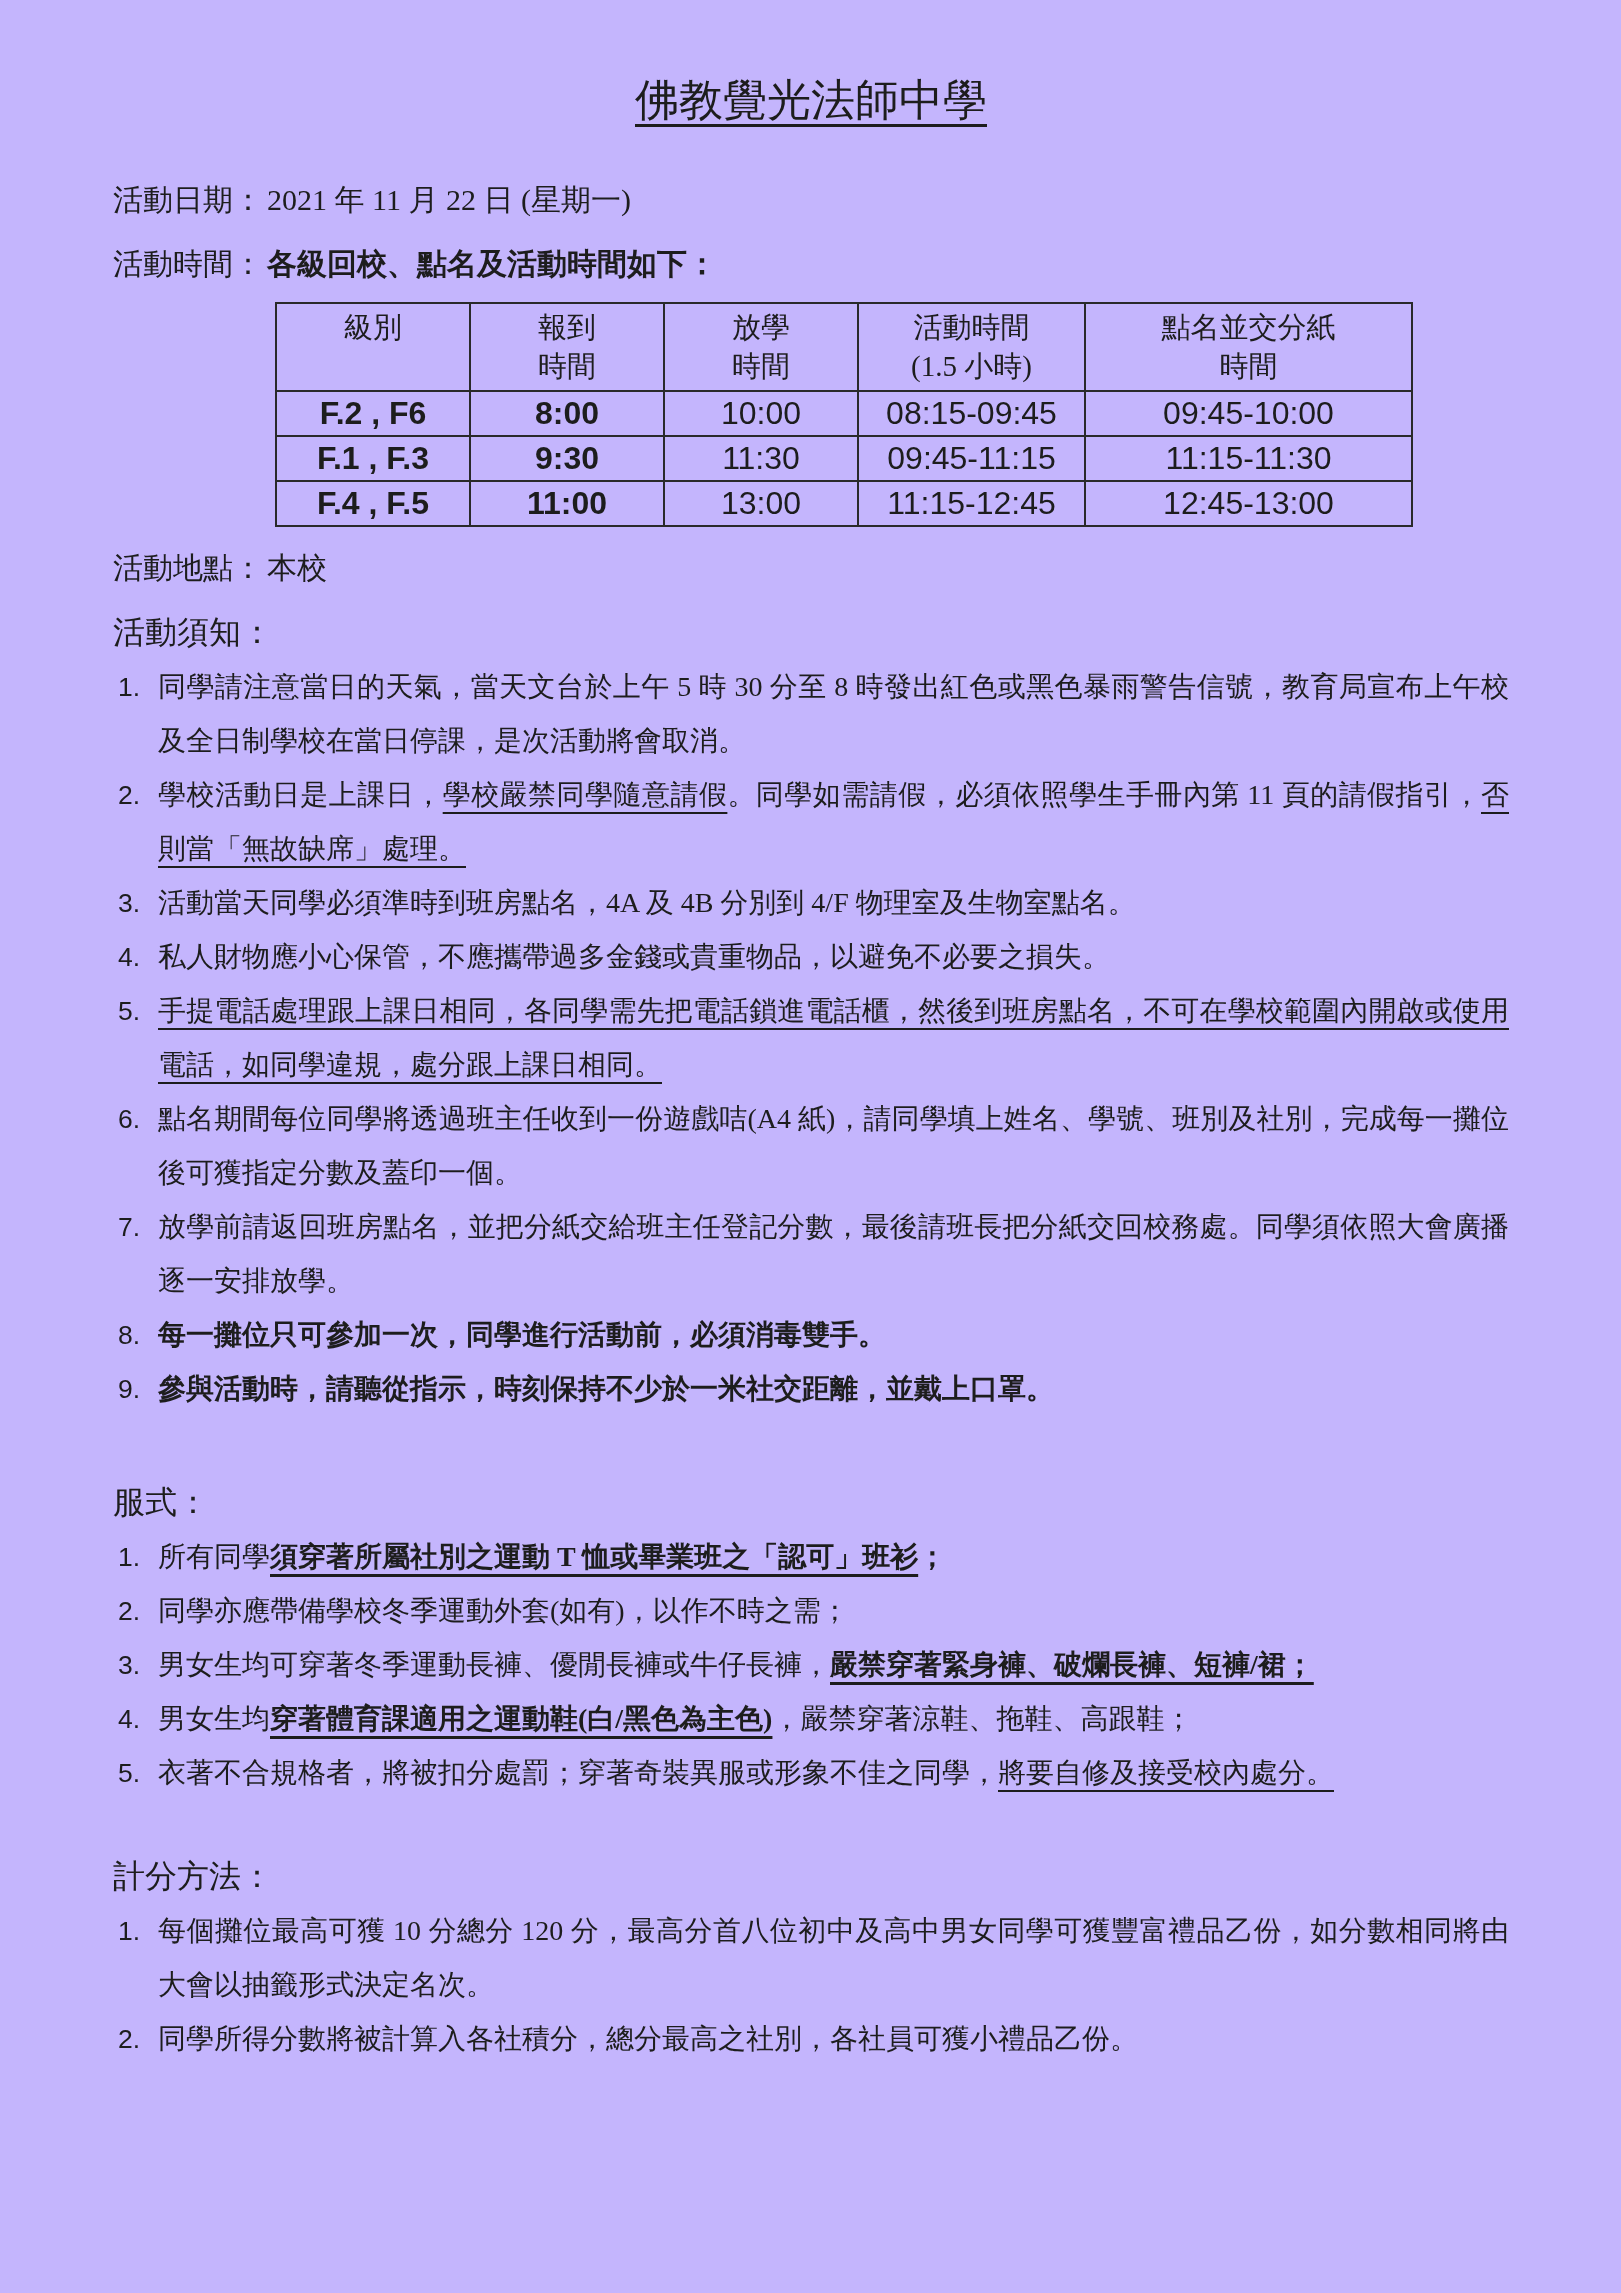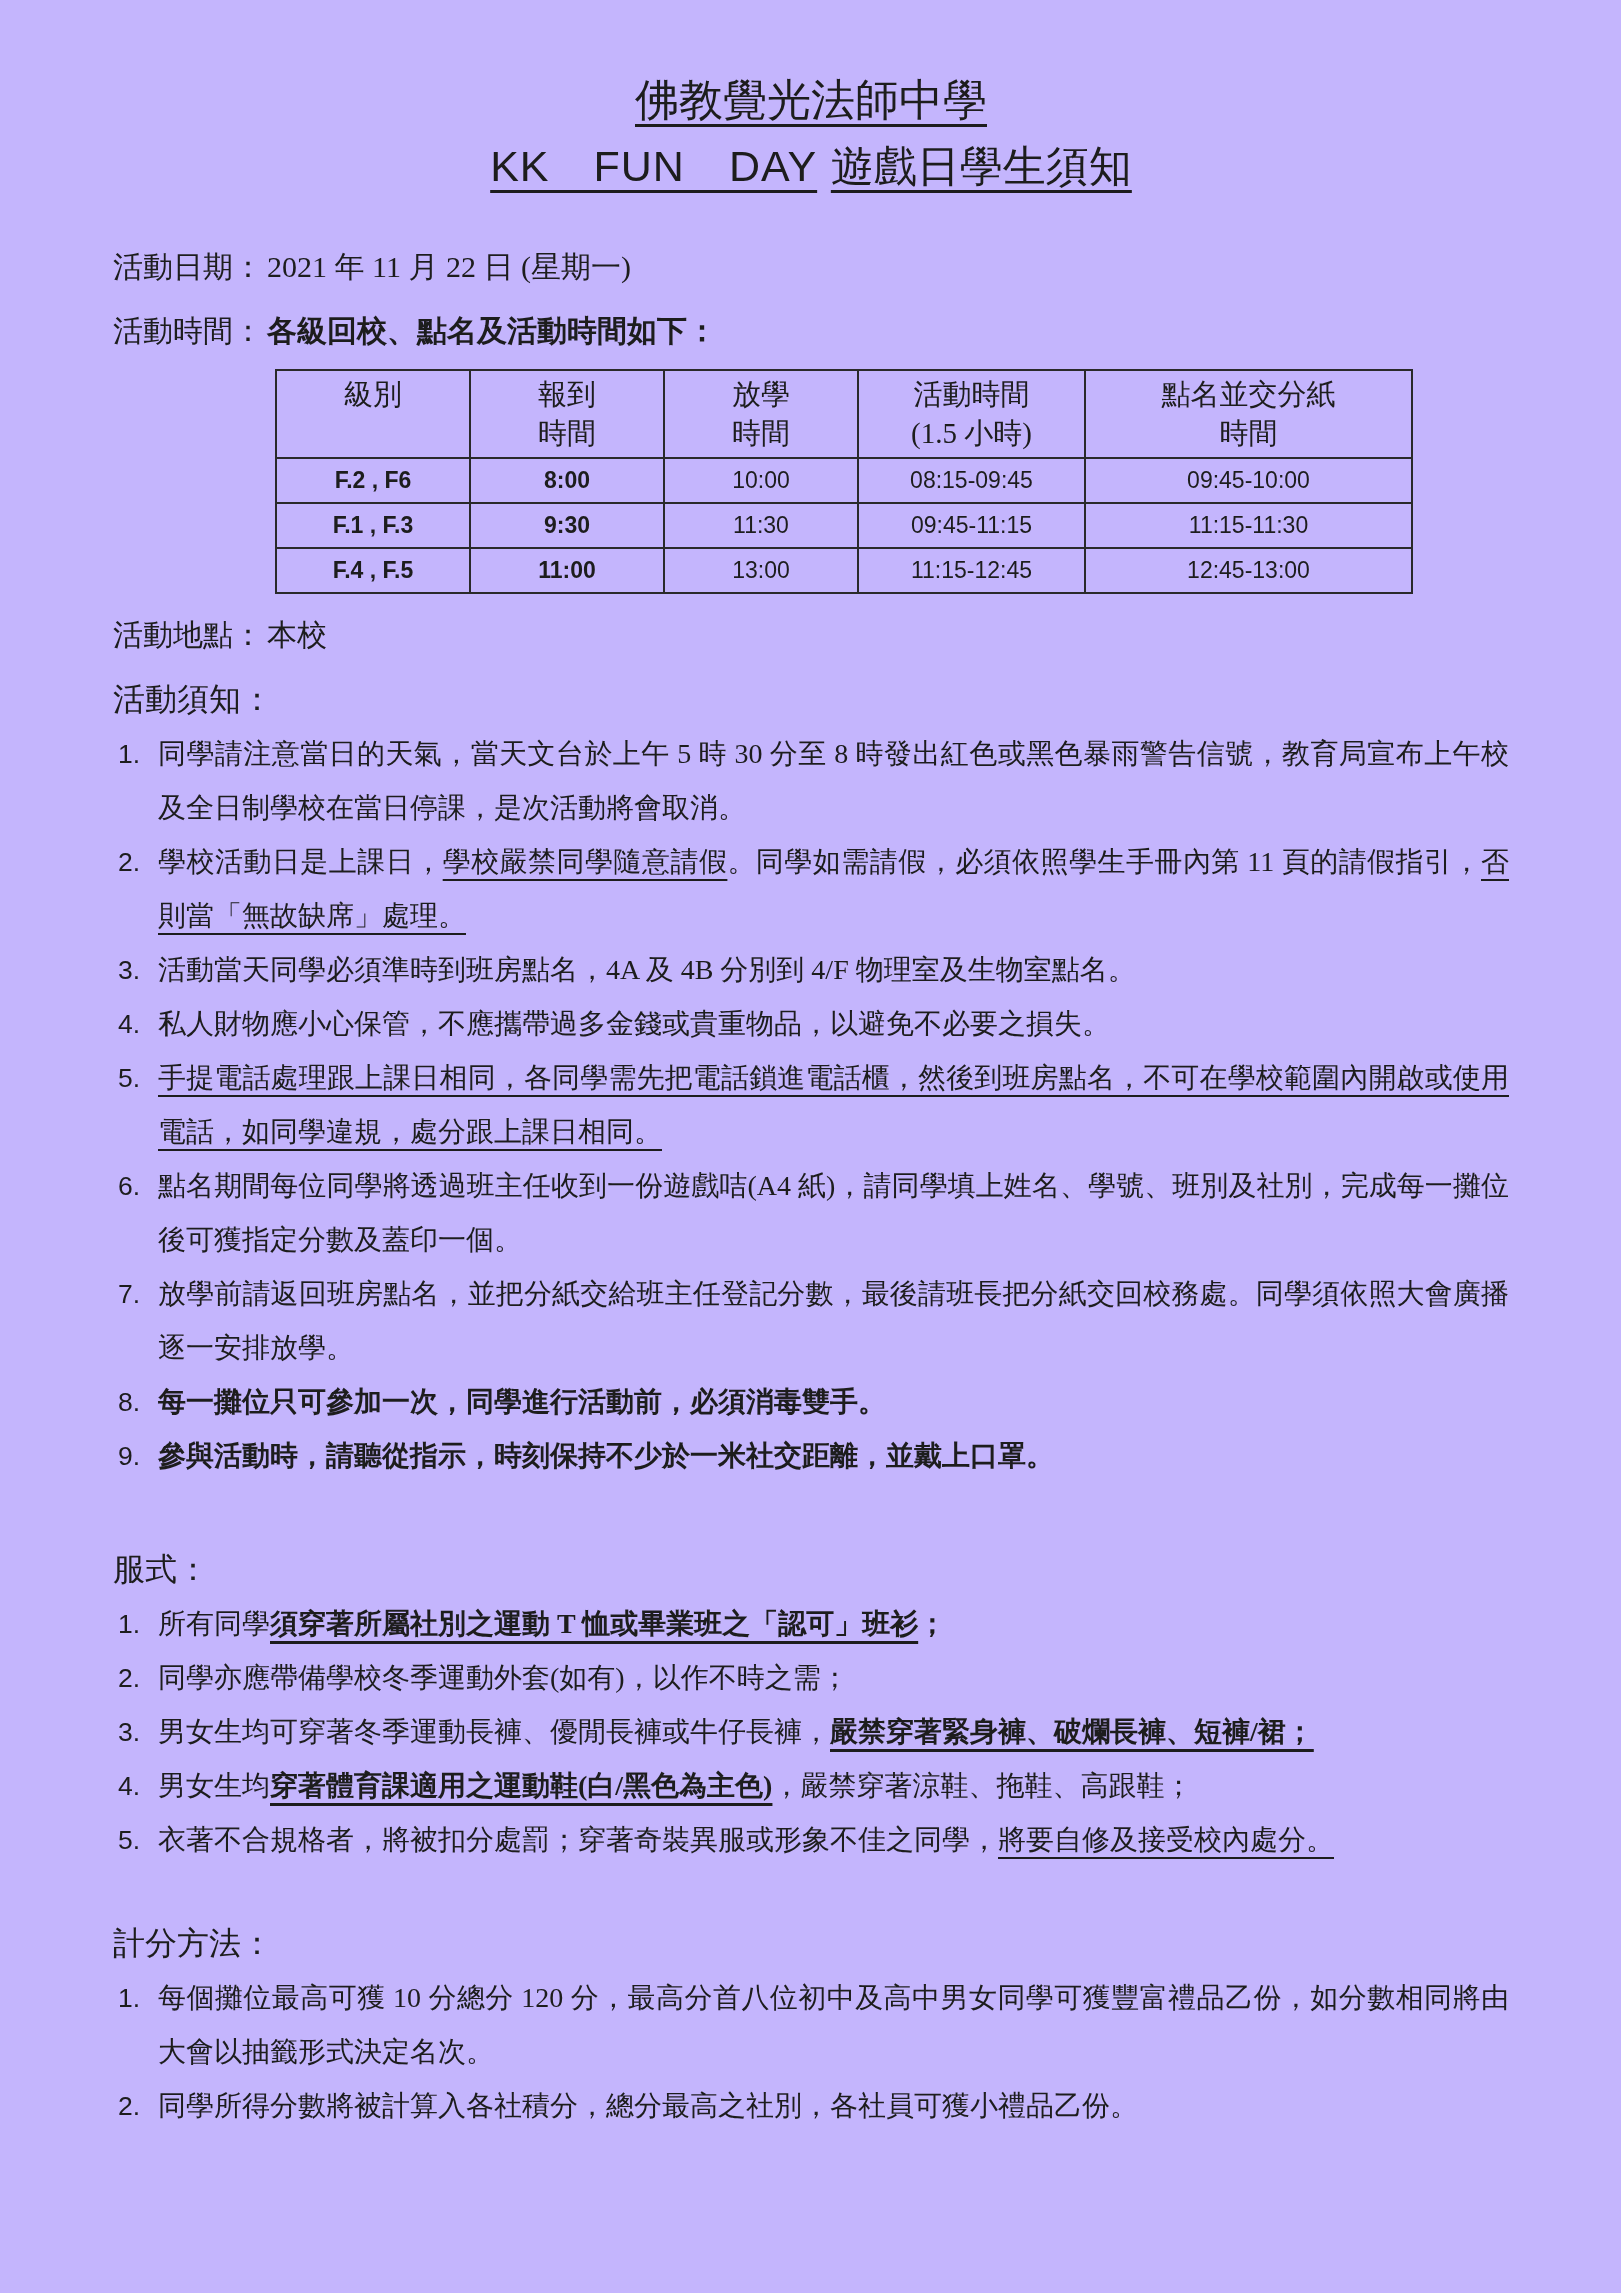--- a/index.html
+++ b/index.html
@@ -51,21 +51,21 @@
     font-weight:400;
     font-size:29px;
     line-height:39px;
     height:82px;
     vertical-align:top;
     padding-top:3.9px;
     white-space:pre-line;
   }
   td{
     font-family:"Liberation Sans","DejaVu Sans",sans-serif;
-    font-size:23px;
+    font-size:32px;
     height:43px;
     vertical-align:middle;
   }
   td.b{font-weight:700;}
   
   .section-title{font-size:32px;line-height:51px;}
   .sec-2{margin-top:61px;}
   .sec-3{margin-top:51px;}
   ol.doc-list{
     list-style:none;
@@ -96,21 +96,20 @@
   }
   .b.u{text-decoration-thickness:2.9px;}
 </style>
 </head>
 <body>
 
 <div class="page">
 
   <div class="title-block">
     <h1><span class="underline">佛教覺光法師中學</span></h1>
-    <h2><span class="underline"><span class="latin">KK　FUN　DAY</span><span class="cjk">遊戲日學生須知</span></span></h2>
   </div>
 
   <div class="meta">
     <div class="meta-row">
       <span class="meta-label">活動日期：</span>
       <span class="meta-value">2021 年 11 月 22 日 (星期一)</span>
     </div>
     <div class="meta-row">
       <span class="meta-label">活動時間：</span>
       <span class="meta-value bold">各級回校、點名及活動時間如下：</span>

